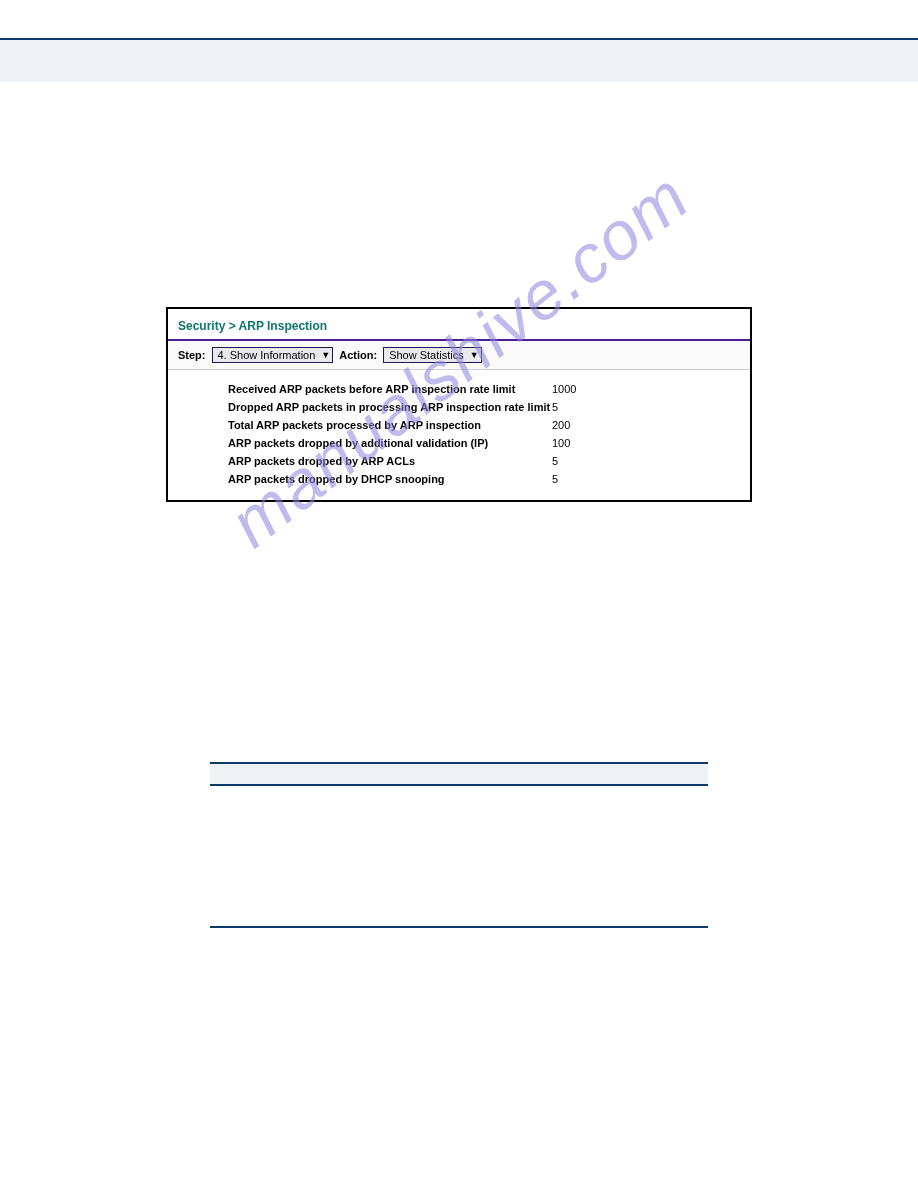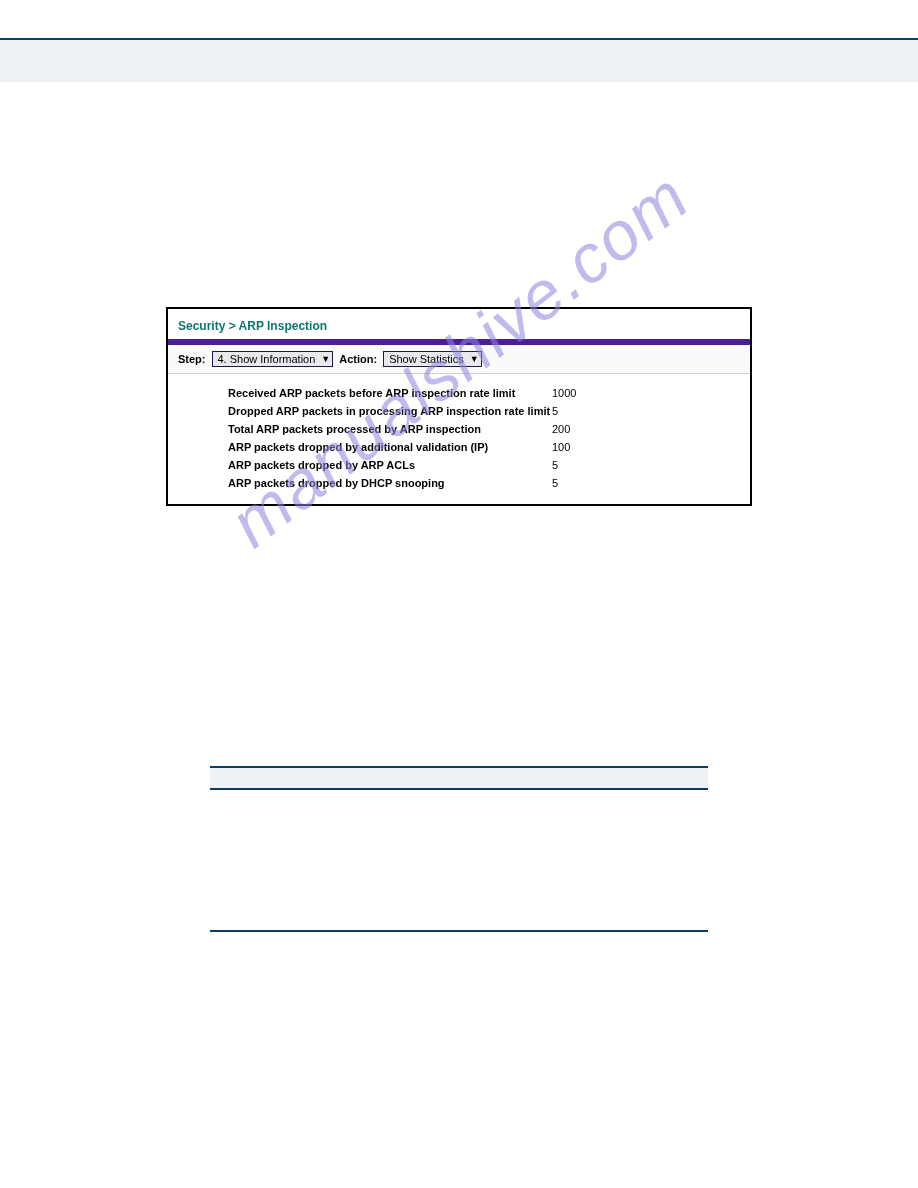--- a/index.html
+++ b/index.html
@@ -28,21 +28,21 @@
     margin: 225px auto 0 auto;
     background: #fff;
   }
   .sc-title {
     color: #0f766e;
     font-weight: bold;
     font-size: 12px;
     padding: 10px 10px 6px 10px;
   }
   .sc-controls {
-    border-top: 6px solid #4c1d95;
+    border-top: 2px solid #4c1d95;
     border-bottom: 1px solid #cfcfcf;
     padding: 6px 10px;
     font-size: 11px;
     display: flex;
     align-items: center;
     gap: 6px;
     background: #fafafa;
   }
   .lbl {
     font-weight: bold;

